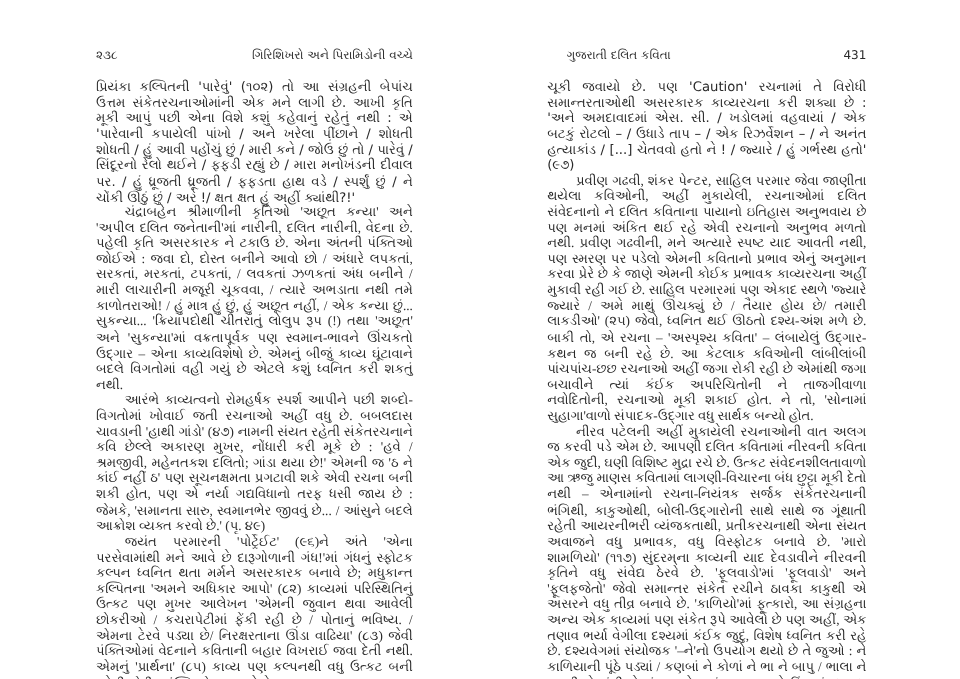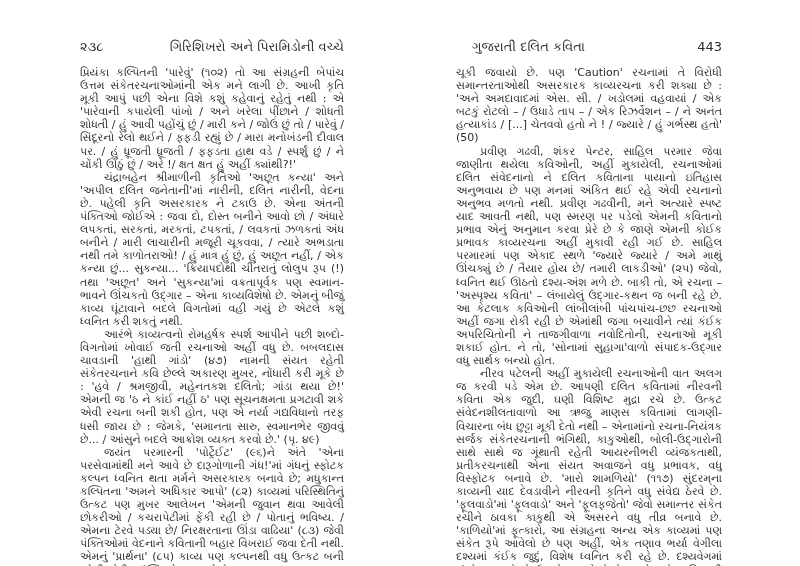--- a/index.html
+++ b/index.html
@@ -2,31 +2,31 @@
 <html><head>
   <meta charset="utf-8">
   <style>
     html, body { margin: 0; padding: 0; background: #ffffff; }
     body { width: 800px; height: 566px; position: relative; overflow: hidden;
            font-family: "DejaVu Sans", sans-serif; color: #2a2a2a; }
     .page { position: absolute; top: 0; height: 566px; }
     .page.left { left: 80px; width: 264px; }
     .page.right { left: 456px; width: 266px; }
     .running-head { position: absolute; top: 40px; left: 0; right: 0; height: 14px;
-                    font-size: 13px; line-height: 14px; }
+                    font-size: 10px; line-height: 14px; }
     .running-head .folio { position: absolute; }
     .running-head .title { position: absolute; }
     .page.left .folio { left: 0; }
     .page.left .title { right: 0; text-align: center; }
     .page.right .folio { right: 0; }
     .page.right .title { left: 16px; }
     .body-text { position: absolute; top: 66px; left: 0; right: 0;
                  font-size: 11px; line-height: 13.1px; text-align: justify; }
     .para { margin: 0; }
-    .para.indent { text-indent: 24px; }
+    .para.indent { text-indent: 24px; font-family: Liberation Serif, serif; }
   </style>
 </head>
 <body>
 
 <div class="page left">
   <div class="running-head">
     <span class="folio">૨૩૮</span>
     <span class="title">ગિરિશિખરો અને પિરામિડોની વચ્ચે</span>
   </div>
   <div class="body-text">
@@ -34,20 +34,20 @@
     <p class="para indent">ચંદ્રાબહેન શ્રીમાળીની કૃતિઓ 'અછૂત કન્યા' અને 'અપીલ દલિત જનેતાની'માં નારીની, દલિત નારીની, વેદના છે. પહેલી કૃતિ અસરકારક ને ટકાઉ છે. એના અંતની પંક્તિઓ જોઈએ : જવા દો, દોસ્ત બનીને આવો છો / અંધારે લપકતાં, સરકતાં, મરકતાં, ટપકતાં, / લવકતાં ઝળકતાં અંધ બનીને / મારી લાચારીની મજૂરી ચૂકવવા, / ત્યારે અભડાતા નથી તમે કાળોતરાઓ! / હું માત્ર હું છું, હું અછૂત નહીં, / એક કન્યા છું... સુકન્યા... 'ક્રિયાપદોથી ચીતરાતું લોલુપ રૂપ (!) તથા 'અછૂત' અને 'સુકન્યા'માં વક્રતાપૂર્વક પણ સ્વમાન-ભાવને ઊંચકતો ઉદ્ગાર – એના કાવ્યવિશેષો છે. એમનું બીજું કાવ્ય ઘૂંટાવાને બદલે વિગતોમાં વહી ગયું છે એટલે કશું ધ્વનિત કરી શકતું નથી.</p>
     <p class="para indent">આરંભે કાવ્યત્વનો રોમહર્ષક સ્પર્શ આપીને પછી શબ્દો-વિગતોમાં ખોવાઈ જતી રચનાઓ અહીં વધુ છે. બબલદાસ ચાવડાની 'હાથી ગાંડો' (૪૭) નામની સંયત રહેતી સંકેતરચનાને કવિ છેલ્લે અકારણ મુખર, નોંધારી કરી મૂકે છે : 'હવે / શ્રમજીવી, મહેનતકશ દલિતો; ગાંડા થયા છે!' એમની જ 'ઠ ને કાંઈ નહીં ઠ' પણ સૂચનક્ષમતા પ્રગટાવી શકે એવી રચના બની શકી હોત, પણ એ નર્યા ગદ્યવિધાનો તરફ ધસી જાય છે : જેમકે, 'સમાનતા સારુ, સ્વમાનભેર જીવવું છે... / આંસુને બદલે આક્રોશ વ્યક્ત કરવો છે.' (પૃ. ૪૯)</p>
     <p class="para indent">જયંત પરમારની 'પોર્ટ્રેઈટ' (૯૬)ને અંતે 'એના પરસેવામાંથી મને આવે છે દારૂગોળાની ગંધ!'માં ગંધનું સ્ફોટક કલ્પન ધ્વનિત થતા મર્મને અસરકારક બનાવે છે; મધુકાન્ત કલ્પિતના 'અમને અધિકાર આપો' (૮૨) કાવ્યમાં પરિસ્થિતિનું ઉત્કટ પણ મુખર આલેખન 'એમની જુવાન થવા આવેલી છોકરીઓ / કચરાપેટીમાં ફેંકી રહી છે / પોતાનું ભવિષ્ય. / એમના ટેરવે પડ્યા છે/ નિરક્ષરતાના ઊંડા વાઢિયા' (૮૩) જેવી પંક્તિઓમાં વેદનાને કવિતાની બહાર વિખરાઈ જવા દેતી નથી. એમનું 'પ્રાર્થના' (૮૫) કાવ્ય પણ કલ્પનથી વધુ ઉત્કટ બની રહેતી થોડીક પંક્તિઓ ઝબકાવે છે.</p>
     <p class="para indent">ચંદુ મહેરિયાની 'કાવ્યનું મૂલ્ય' કૃતિ વક્તવ્ય-વિચાર થઈ રહી છે. 'મારે કવિ નથી થવું / મારે તો વિદ્રોહી થવું છે વિદ્રોહી'માં કાવ્ય લખવાનું સ્વીકાર્યા પછી પણ કાવ્યનો સૂર</p>
   </div>
 </div>
 
 <div class="page right">
   <div class="running-head">
     <span class="title">ગુજરાતી દલિત કવિતા</span>
-    <span class="folio">443</span>
+    <span class="folio">431</span>
   </div>
   <div class="body-text">
-    <p class="para">ચૂકી જવાયો છે. પણ 'Caution' રચનામાં તે વિરોધી સમાન્તરતાઓથી અસરકારક કાવ્યરચના કરી શક્યા છે : 'અને અમદાવાદમાં એસ. સી. / ખડોલમાં વહવાયાં / એક બટકું રોટલો – / ઉધાડે તાપ – / એક રિઝર્વેશન – / ને અનંત હત્યાકાંડ / [...] ચેતવવો હતો ને ! / જ્યારે / હું ગર્ભસ્થ હતો' (50)</p>
+    <p class="para">ચૂકી જવાયો છે. પણ 'Caution' રચનામાં તે વિરોધી સમાન્તરતાઓથી અસરકારક કાવ્યરચના કરી શક્યા છે : 'અને અમદાવાદમાં એસ. સી. / ખડોલમાં વહવાયાં / એક બટકું રોટલો – / ઉધાડે તાપ – / એક રિઝર્વેશન – / ને અનંત હત્યાકાંડ / [...] ચેતવવો હતો ને ! / જ્યારે / હું ગર્ભસ્થ હતો' (૯૭)</p>
     <p class="para indent">પ્રવીણ ગઢવી, શંકર પેન્ટર, સાહિલ પરમાર જેવા જાણીતા થયેલા કવિઓની, અહીં મુકાયેલી, રચનાઓમાં દલિત સંવેદનાનો ને દલિત કવિતાના પાયાનો ઇતિહાસ અનુભવાય છે પણ મનમાં અંકિત થઈ રહે એવી રચનાનો અનુભવ મળતો નથી. પ્રવીણ ગઢવીની, મને અત્યારે સ્પષ્ટ યાદ આવતી નથી, પણ સ્મરણ પર પડેલો એમની કવિતાનો પ્રભાવ એનું અનુમાન કરવા પ્રેરે છે કે જાણે એમની કોઈક પ્રભાવક કાવ્યરચના અહીં મુકાવી રહી ગઈ છે. સાહિલ પરમારમાં પણ એકાદ સ્થળે 'જ્યારે જ્યારે / અમે માથું ઊંચક્યું છે / તૈયાર હોય છે/ તમારી લાકડીઓ' (૨૫) જેવો, ધ્વનિત થઈ ઊઠતો દશ્ય-અંશ મળે છે. બાકી તો, એ રચના – 'અસ્પૃશ્ય કવિતા' – લંબાયેલું ઉદ્ગાર-કથન જ બની રહે છે. આ કેટલાક કવિઓની લાંબીલાંબી પાંચપાંચ-છછ રચનાઓ અહીં જગા રોકી રહી છે એમાંથી જગા બચાવીને ત્યાં કંઈક અપરિચિતોની ને તાજગીવાળા નવોદિતોની, રચનાઓ મૂકી શકાઈ હોત. ને તો, 'સોનામાં સુહાગા'વાળો સંપાદક-ઉદ્ગાર વધુ સાર્થક બન્યો હોત.</p>
     <p class="para indent">નીરવ પટેલની અહીં મુકાયેલી રચનાઓની વાત અલગ જ કરવી પડે એમ છે. આપણી દલિત કવિતામાં નીરવની કવિતા એક જુદી, ઘણી વિશિષ્ટ મુદ્રા રચે છે. ઉત્કટ સંવેદનશીલતાવાળો આ ઋજુ માણસ કવિતામાં લાગણી-વિચારના બંધ છુટ્ટા મૂકી દેતો નથી – એનામાંનો રચના-નિયંત્રક સર્જક સંકેતરચનાની ભંગિથી, કાકુઓથી, બોલી-ઉદ્ગારોની સાથે સાથે જ ગૂંથાતી રહેતી આયરનીભરી વ્યંજકતાથી, પ્રતીકરચનાથી એના સંયત અવાજને વધુ પ્રભાવક, વધુ વિસ્ફોટક બનાવે છે. 'મારો શામળિયો' (૧૧૭) સુંદરમ્‌ના કાવ્યની યાદ દેવડાવીને નીરવની કૃતિને વધુ સંવેદ્ય ઠેરવે છે. 'ફૂલવાડો'માં 'ફૂલવાડો' અને 'ફૂલફજેતો' જેવો સમાન્તર સંકેત રચીને ઠાવકા કાકુથી એ અસરને વધુ તીવ્ર બનાવે છે. 'કાળિયો'માં ફૂત્કારો, આ સંગ્રહના અન્ય એક કાવ્યમાં પણ સંકેત રૂપે આવેલો છે પણ અહીં, એક તણાવ ભર્યા વેગીલા દશ્યમાં કંઈક જુદું, વિશેષ ધ્વનિત કરી રહે છે. દશ્યવેગમાં સંયોજક '–ને'નો ઉપયોગ થયો છે તે જુઓ : ને કાળિયાની પૂંઠે પડ્યાં / કણબાં ને કોળાં ને ભા ને બાપુ / ભાલા ને બરછી ને દાંતી ને ડાંગ. / ને થયું દળકટક ને ધિંગાણું' (૧૨૧). આગળ જતાં 'ઝૂડ–'માં ક્રિયારૂપોનો પણ આવો પ્રભાવક સર્જનાત્મક ઉપયોગ કવિ કરે છે. 'ઓડ-સાઈઝનું પીટર ઇંગ્લૅન્ડના દબાયેલા કંઠણ</p>
   </div>
 </div>
 
 </body></html>

